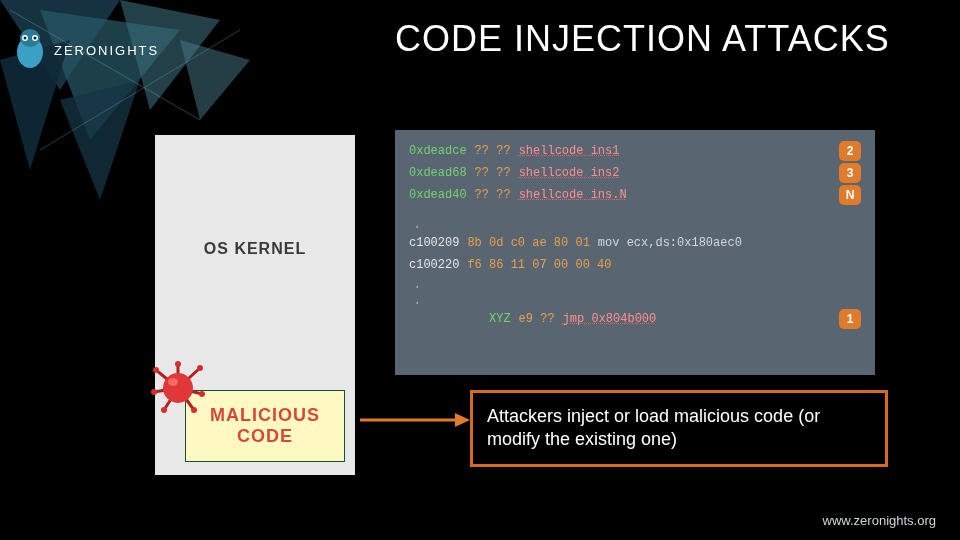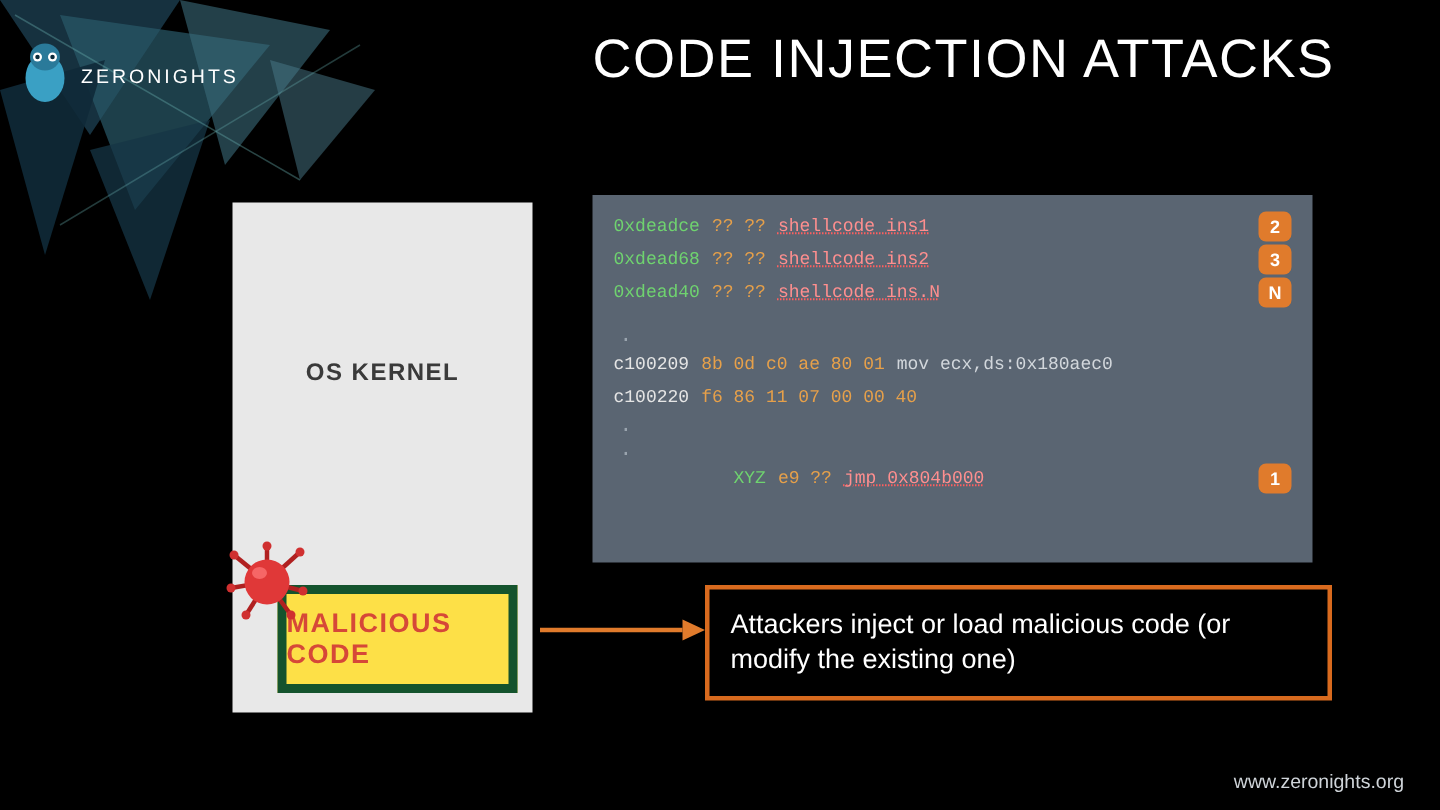--- a/index.html
+++ b/index.html
@@ -62,24 +62,25 @@
     font-size: 16px;
     font-weight: bold;
     letter-spacing: 1px;
   }
   .malicious-card {
     position: absolute;
     left: 185px;
     top: 390px;
     width: 160px;
     height: 72px;
-    background: #fde047;
-    border: 6px solid #14532d;
+    background: #fef9c3;
+    border: 1px solid #14532d;
     display: flex;
     flex-direction: column;
+    align-items: center;
     justify-content: center;
     z-index: 6;
   }
   .malicious-card .l1 { color: #d64838; font-weight: bold; font-size: 18px; letter-spacing: 1px;}
   .malicious-card .l2 { color: #d64838; font-weight: bold; font-size: 18px; letter-spacing: 1px;}
   .virus {
     position: absolute;
     left: 150px;
     top: 360px;
     z-index: 7;

